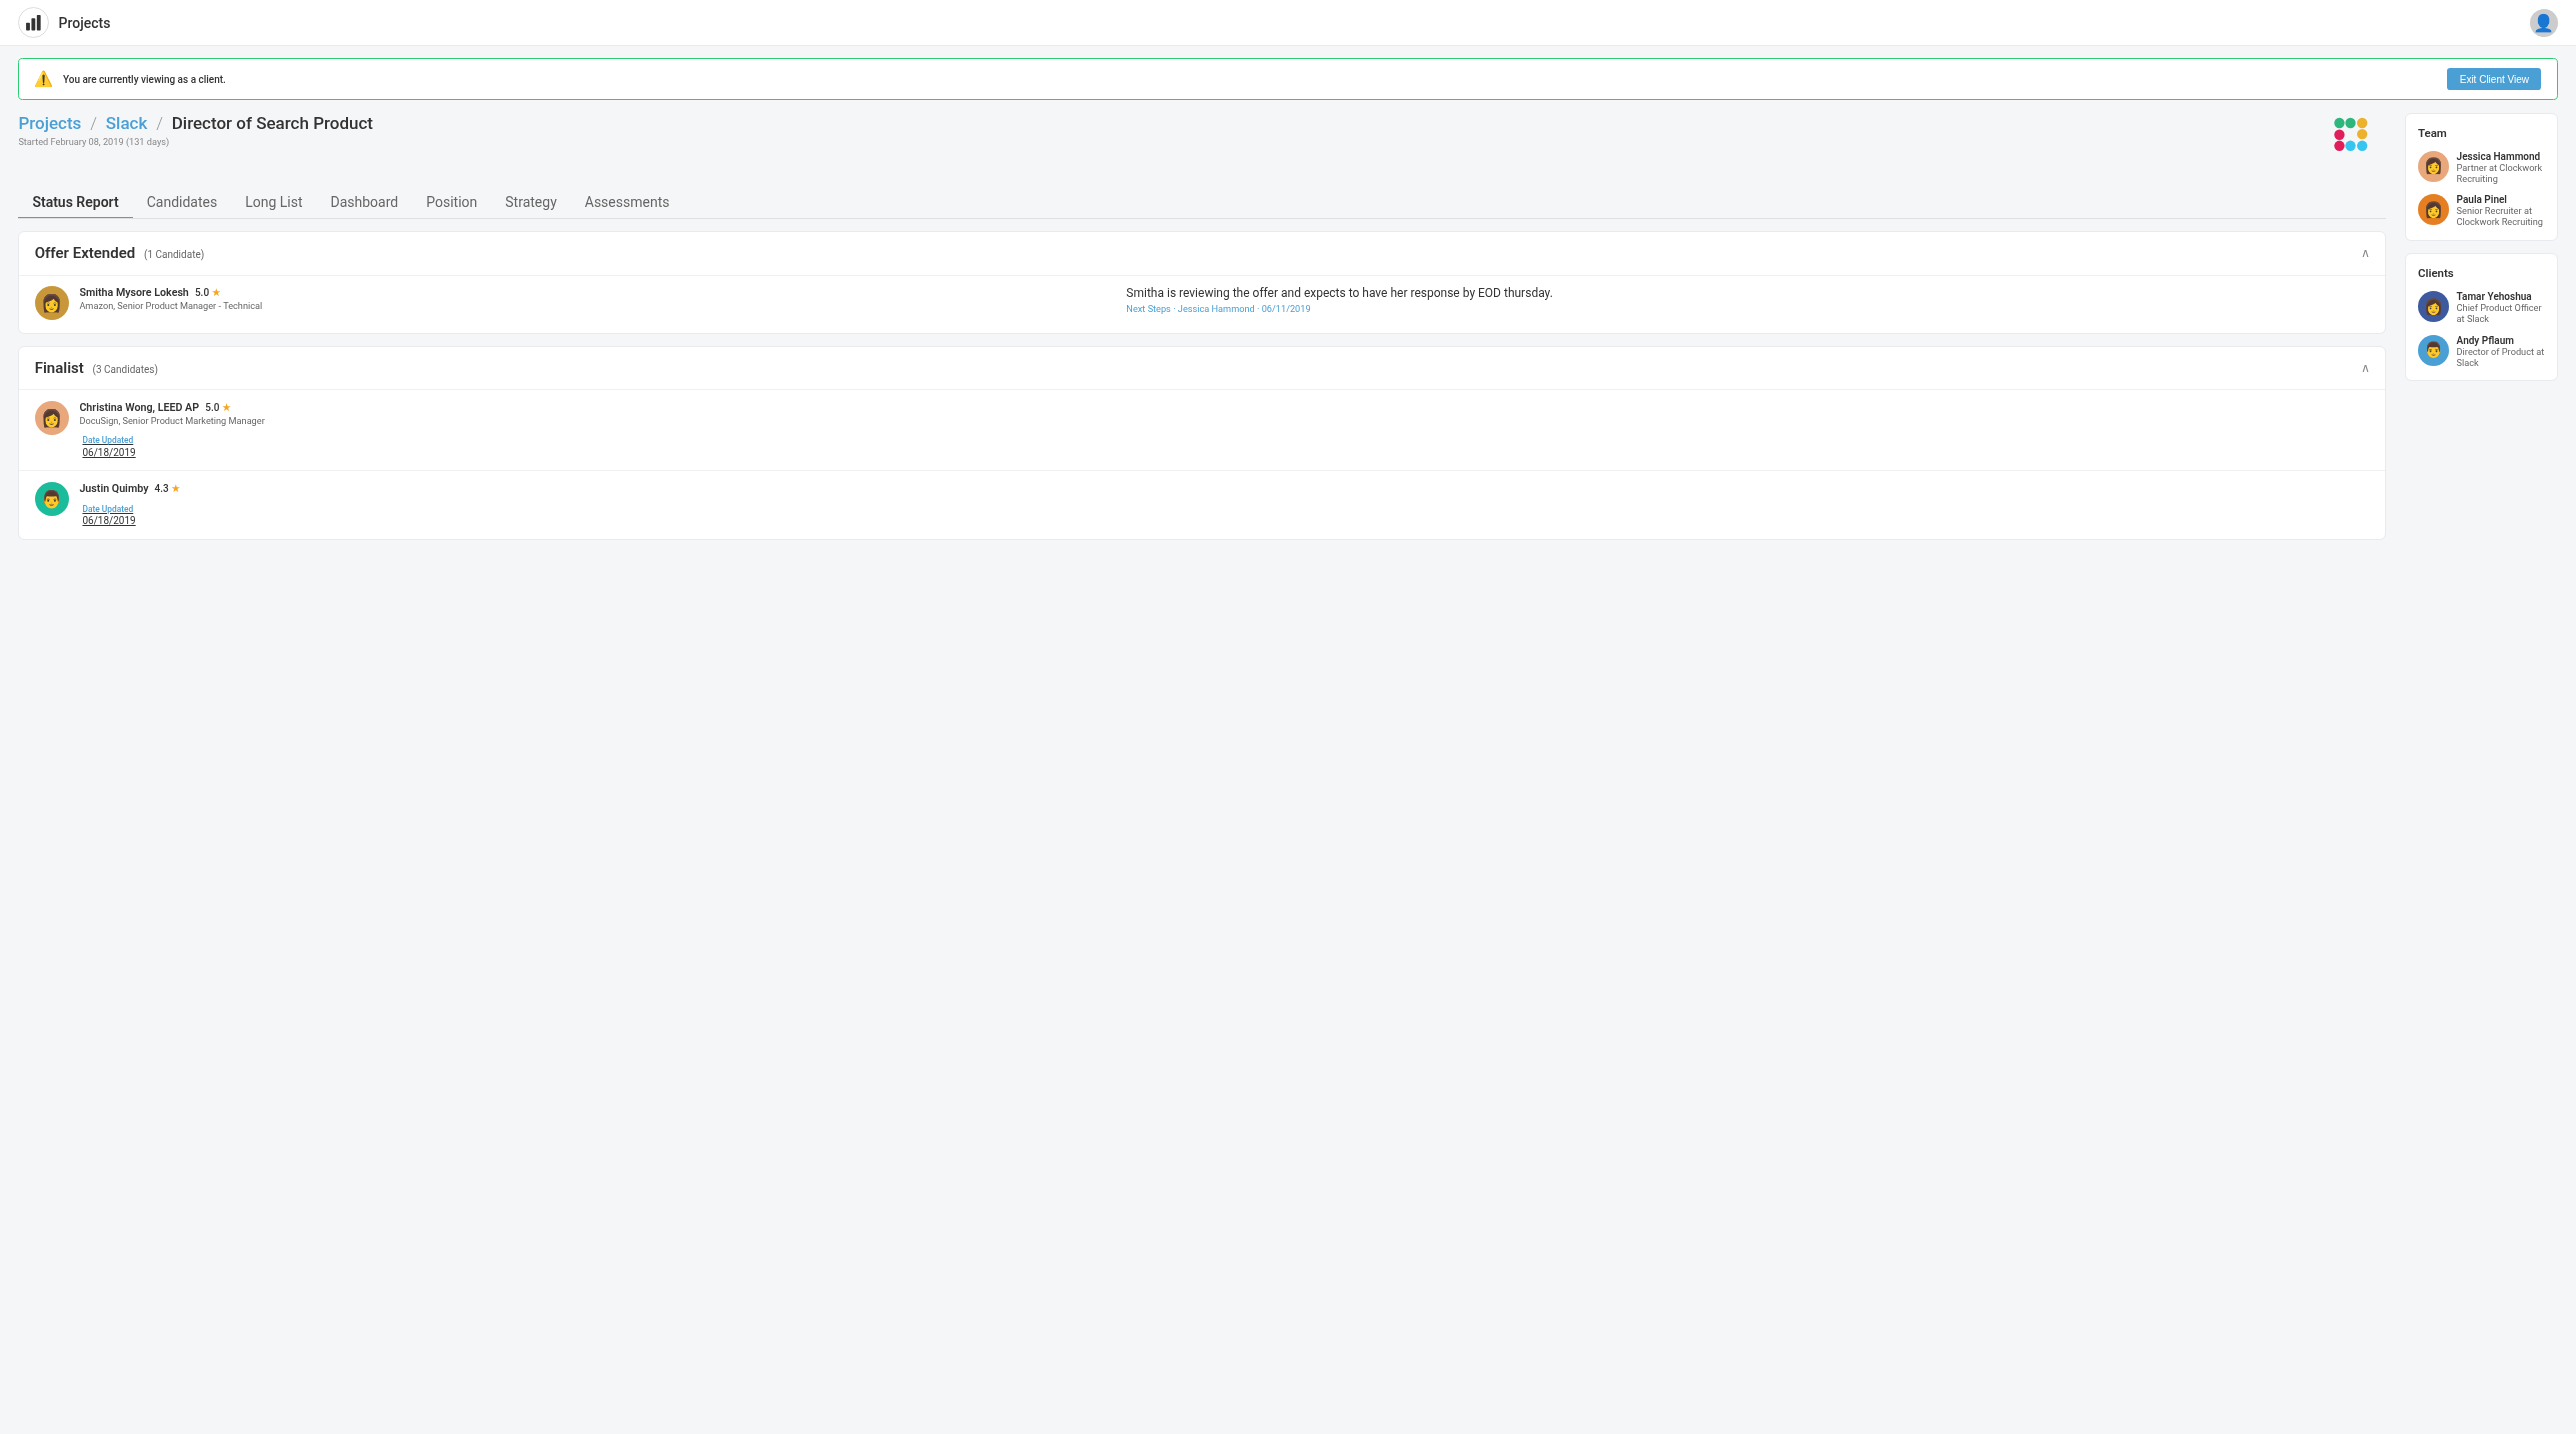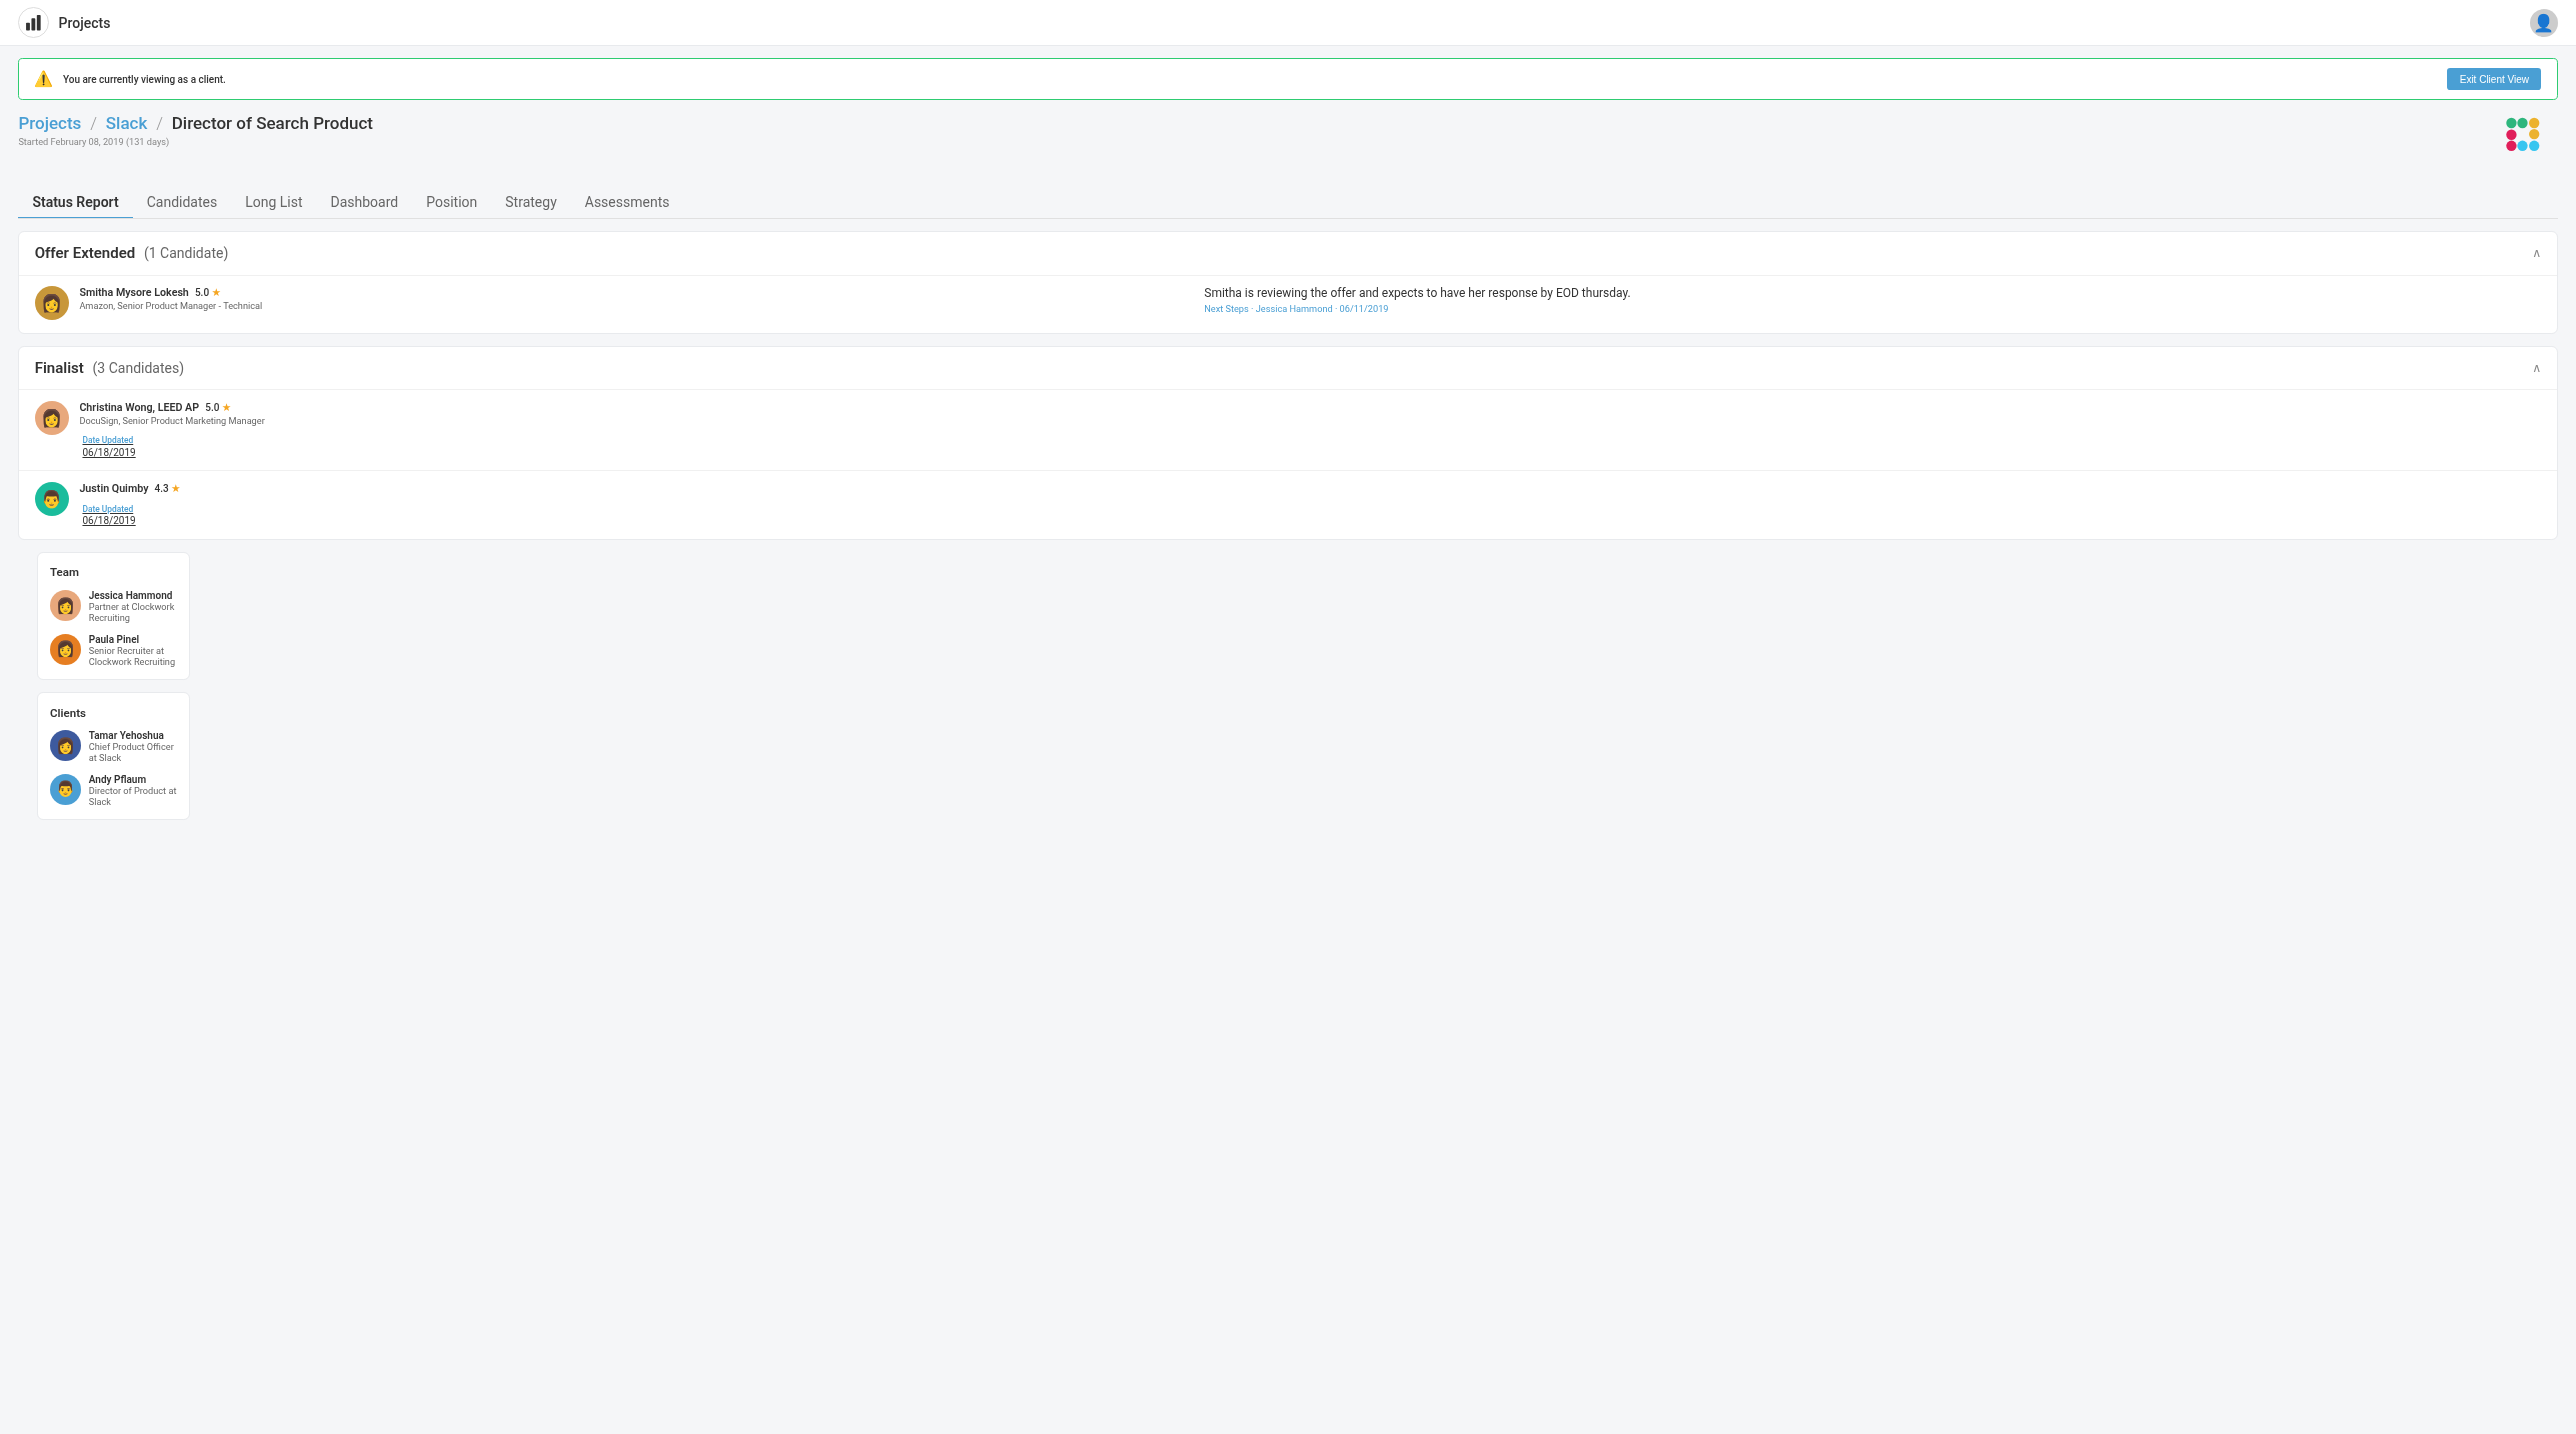--- a/index.html
+++ b/index.html
@@ -74,21 +74,20 @@
       font-size: 10px;
       cursor: pointer;
       font-weight: 500;
     }
 
     
     .main-layout {
       display: flex;
       gap: 0;
       padding: 0 18.4px 18.4px 18.4px;
-      flex-direction: column;
     }
 
     
     .content {
       flex: 1;
       min-width: 0;
     }
 
     
     .project-header {
@@ -142,21 +141,21 @@
       justify-content: space-between;
       padding: 12.3px 15.3px;
       cursor: pointer;
     }
     .section-title {
       font-size: 15px;
       font-weight: 600;
       color: #333;
     }
     .section-count {
-      font-size: 14px;
+      font-size: 10px;
       font-weight: 400;
       color: #666;
       margin-left: 6.1px;
     }
     .chevron { font-size: 12.3px; color: #888; }
 
     
     .candidate-row {
       display: flex;
       align-items: flex-start;

